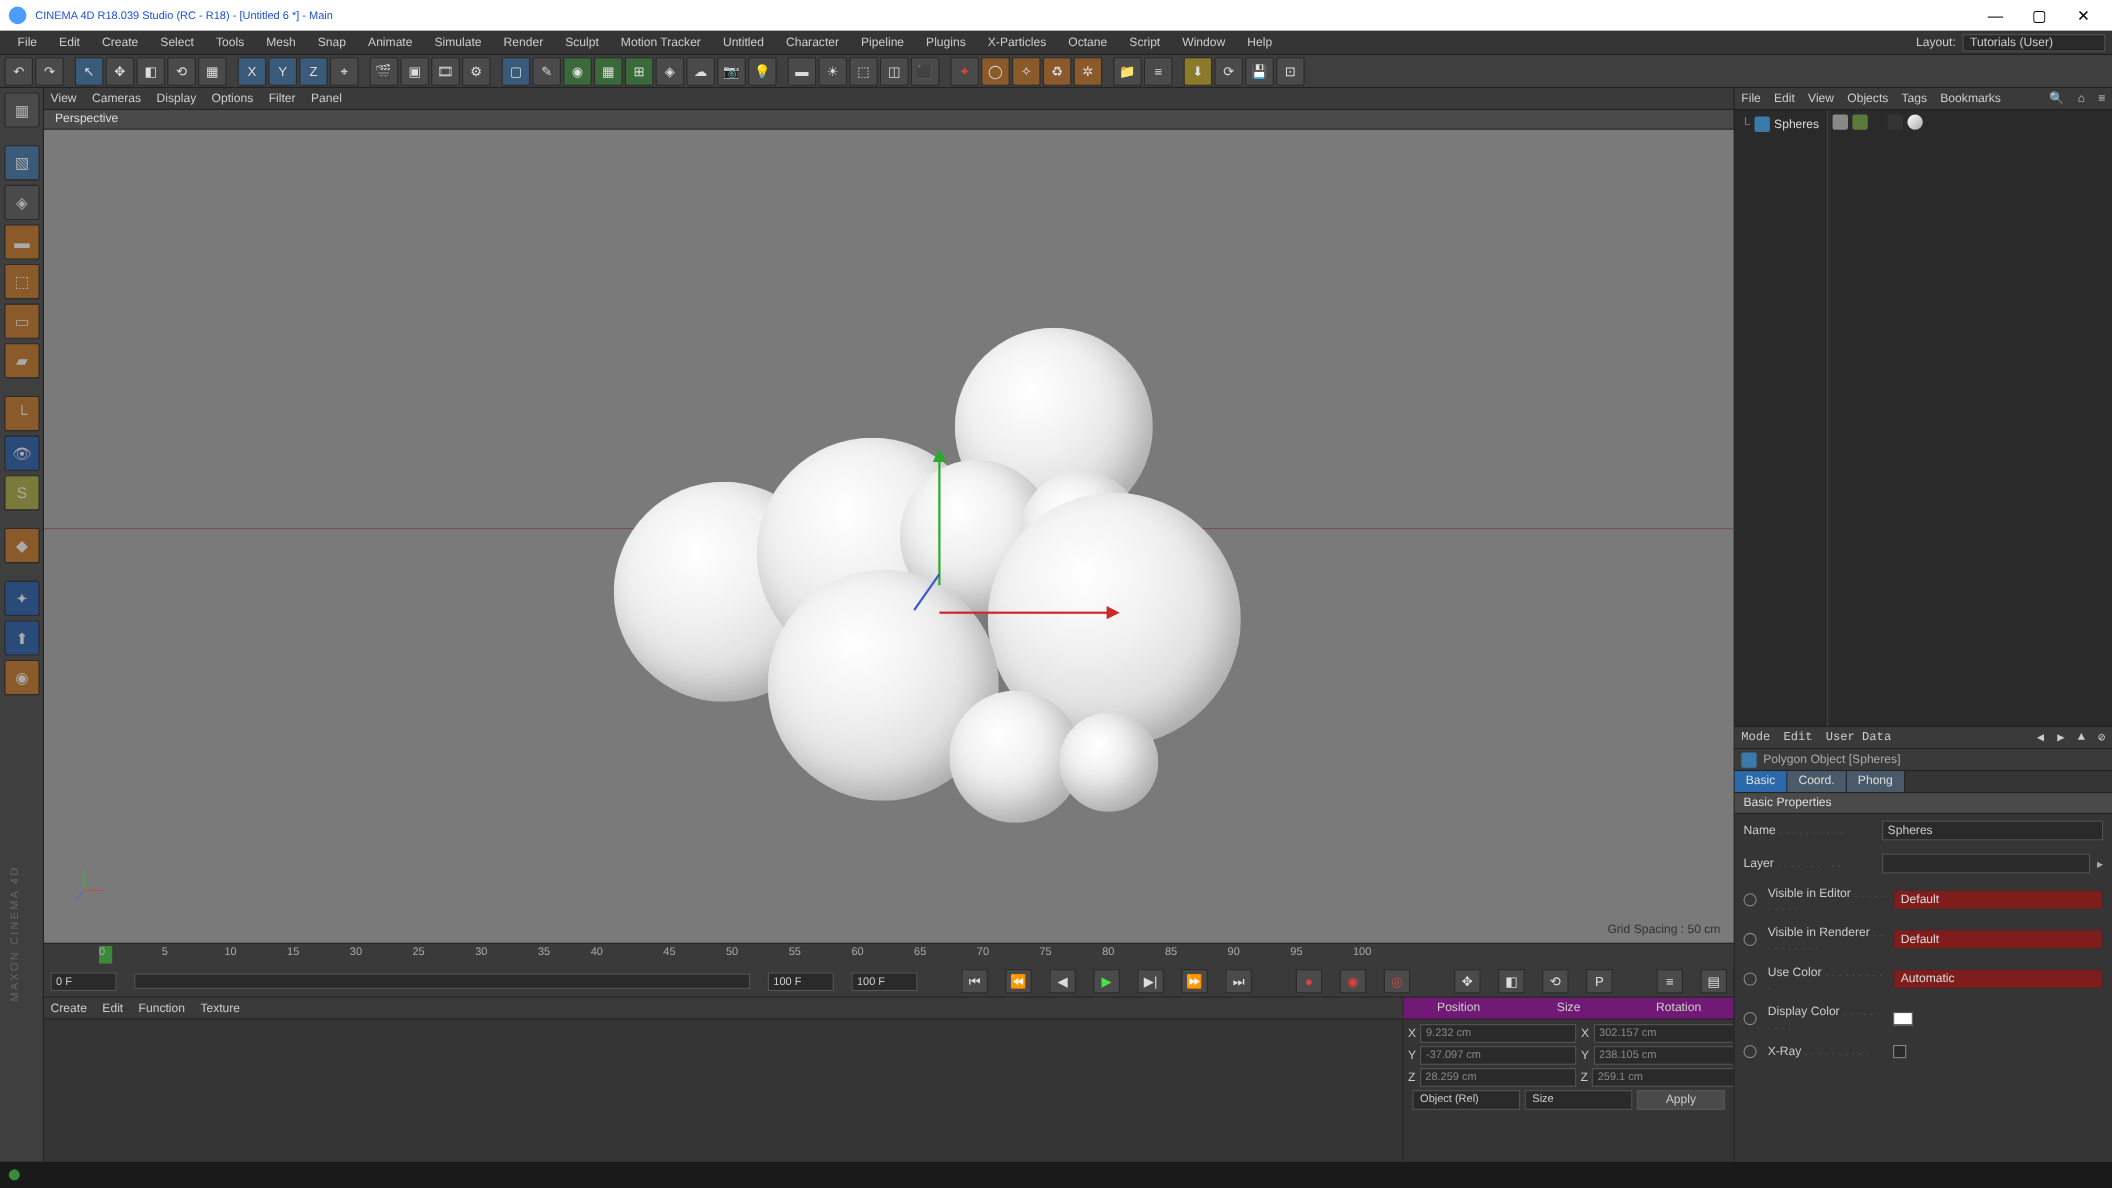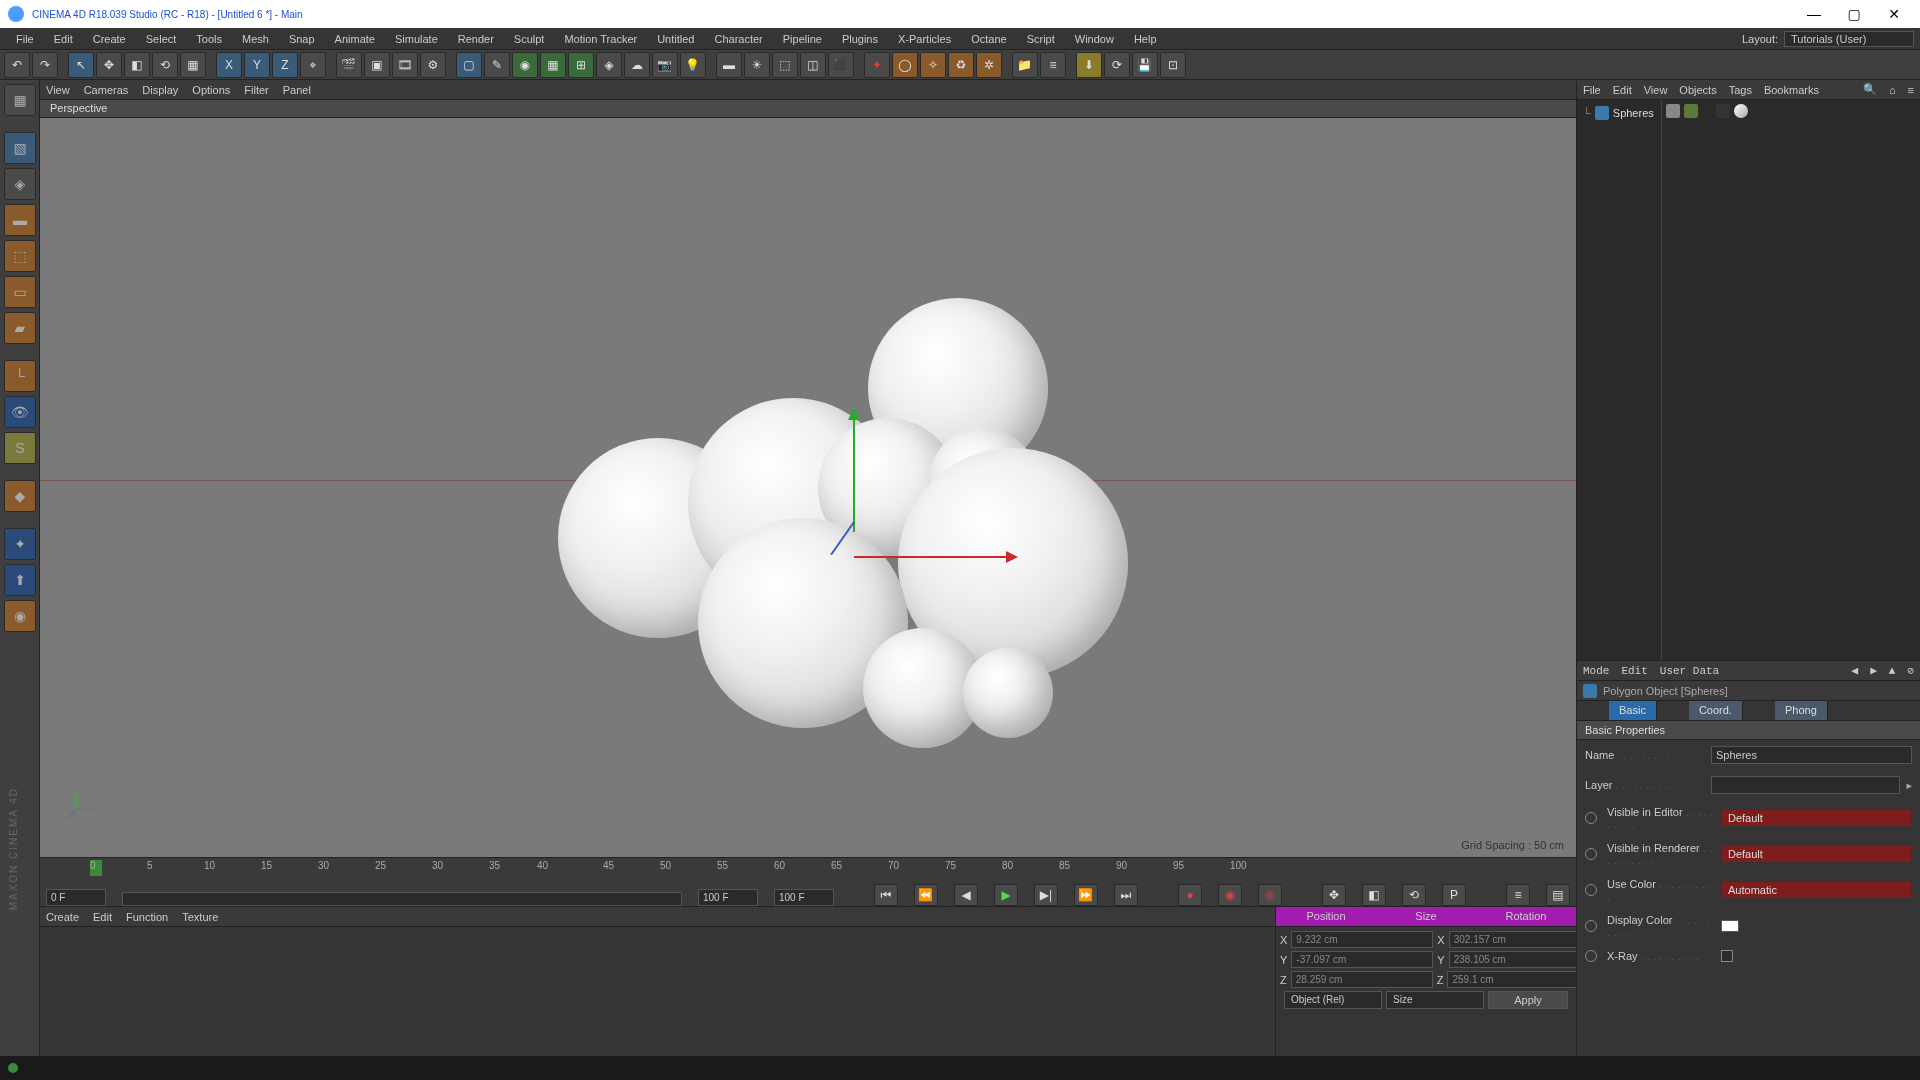--- a/index.html
+++ b/index.html
@@ -44,35 +44,35 @@
 .vp-menubar span { color: #ccc; cursor: pointer; }
 .vp-label { height: 18px; background: #4a4a4a; padding: 2px 10px; color: #ddd; border-bottom: 1px solid #222; }
 .viewport { flex: 1; background: #7a7a7a; position: relative; overflow: hidden; }
 .gridinfo { position: absolute; right: 12px; bottom: 6px; color: #333; font-size: 11px; }
 
 
 .timeline-area { background: #3a3a3a; border-top: 1px solid #222; }
 .tl-ruler { height: 20px; background: #3a3a3a; position: relative; display: flex; align-items: center; padding: 0 50px; }
 .tl-ruler .marker { position: absolute; left: 50px; width: 12px; height: 16px; background: #3a8a3a; }
 .tl-tick { position: absolute; top: 2px; font-size: 10px; color: #aaa; }
-.tl-controls { height: 28px; display: flex; align-items: flex-end; padding: 0 6px; gap: 16px; }
+.tl-controls { height: 28px; display: flex; align-items: center; padding: 0 6px; gap: 16px; }
 .tl-input { background: #2a2a2a; border: 1px solid #555; color: #ccc; padding: 2px 4px; width: 60px; font-size: 10px; }
 .tl-slider { flex: 0 0 auto; width: 560px; height: 14px; background: #2a2a2a; border: 1px solid #555; }
 .tl-btn { width: 24px; height: 22px; background: #4a4a4a; border: 1px solid #2a2a2a; display: flex; align-items: center; justify-content: center; font-size: 12px; color: #ddd; cursor: pointer; }
 .tl-btn.rec { color: #e04040; }
 .tl-btn.green { color: #4ae04a; }
 
 
 .bottom-row { display: flex; height: 150px; border-top: 1px solid #222; }
 .material-panel { flex: 1; background: #353535; border-right: 1px solid #222; }
 .mp-menubar { height: 20px; display: flex; align-items: center; padding: 0 6px; gap: 14px; background: #3a3a3a; border-bottom: 1px solid #222; }
 .mp-menubar span { color: #ccc; cursor: pointer; }
 
 .coord-panel { width: 300px; background: #353535; }
-.cp-header { height: 20px; display: flex; background: #a21caf; border-bottom: 1px solid #222; }
+.cp-header { height: 20px; display: flex; background: #701a75; border-bottom: 1px solid #222; }
 .cp-header div { flex: 1; text-align: center; color: #ccc; padding: 3px 0; }
 .cp-grid { padding: 4px; }
 .cp-row { display: flex; align-items: center; gap: 4px; margin-bottom: 3px; }
 .cp-row .label { width: 14px; color: #ccc; text-align: center; }
 .cp-row input { flex: 1; background: #2a2a2a; border: 1px solid #555; color: #888; padding: 2px 4px; font-size: 10px; }
 .cp-dropdowns { display: flex; gap: 4px; padding: 0 4px; }
 .cp-dd { flex: 1; background: #2a2a2a; border: 1px solid #555; color: #ccc; padding: 2px 6px; font-size: 10px; }
 .cp-apply { width: 80px; background: #4a4a4a; border: 1px solid #555; color: #ccc; padding: 2px 0; text-align: center; cursor: pointer; }
 
 
@@ -92,21 +92,21 @@
 .tag.vis2 { background: #5a7a3a; }
 .tag.phong { background: linear-gradient(135deg,#fff,#aaa); border-radius: 50%; }
 
 
 .attr-panel { flex: 1; background: #353535; border-top: 1px solid #222; display: flex; flex-direction: column; }
 .attr-menubar { height: 20px; background: #3a3a3a; display: flex; align-items: center; padding: 0 6px; gap: 12px; border-bottom: 1px solid #222; }
 .attr-menubar span { color: #ccc; cursor: pointer; font-family: Liberation Mono, monospace; }
 .attr-title { height: 20px; background: #3a3a3a; display: flex; align-items: center; padding: 0 6px; gap: 6px; border-bottom: 1px solid #222; }
 .attr-title .obj-icon { width: 14px; height: 14px; background: #3a7aaa; border-radius: 2px; }
 .attr-tabs { height: 20px; display: flex; border-bottom: 1px solid #222; }
-.attr-tab { padding: 3px 10px; background: #4a5a6a; border-right: 1px solid #222; color: #ddd; cursor: pointer; margin-left: 32px; }
+.attr-tab { padding: 3px 10px; background: #4a5a6a; border-right: 1px solid #222; color: #ddd; cursor: pointer; }
 .attr-tab.active { background: #2a6aaa; }
 .attr-section-header { background: #4a4a4a; padding: 3px 8px; color: #ddd; border-bottom: 1px solid #222; }
 .attr-body { padding: 6px 8px; }
 .attr-row { display: flex; align-items: center; margin-bottom: 12px; gap: 6px; }
 .attr-row .albl { width: 120px; color: #ccc; font-size: 11px; }
 .attr-row .albl::after { content: " . . . . . . . . . ."; color: #555; }
 .attr-row .aval { flex: 1; }
 .attr-row input.txt { width: 100%; background: #2a2a2a; border: 1px solid #555; color: #ccc; padding: 2px 4px; }
 .attr-row .dd { flex: 1; background: #7f1d1d; border: 1px solid #333; color: #ddd; padding: 2px 6px; }
 .attr-row .radio { width: 12px; height: 12px; border: 1px solid #888; border-radius: 50%; margin-right: 4px; }

